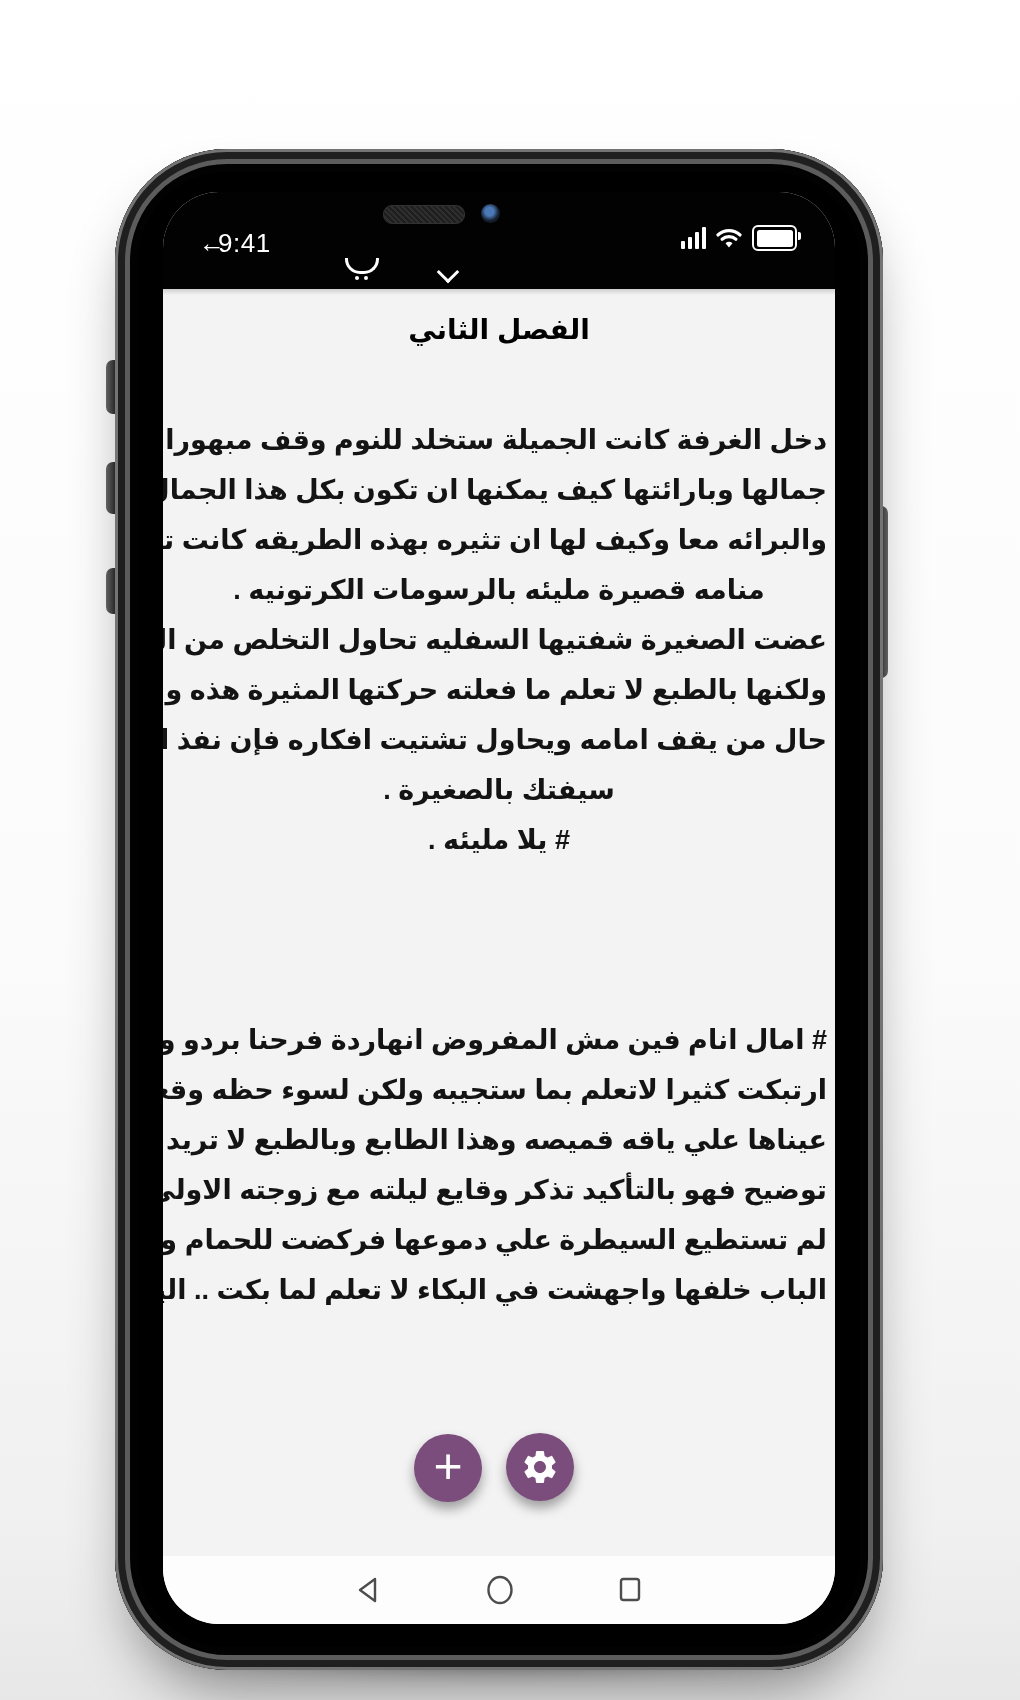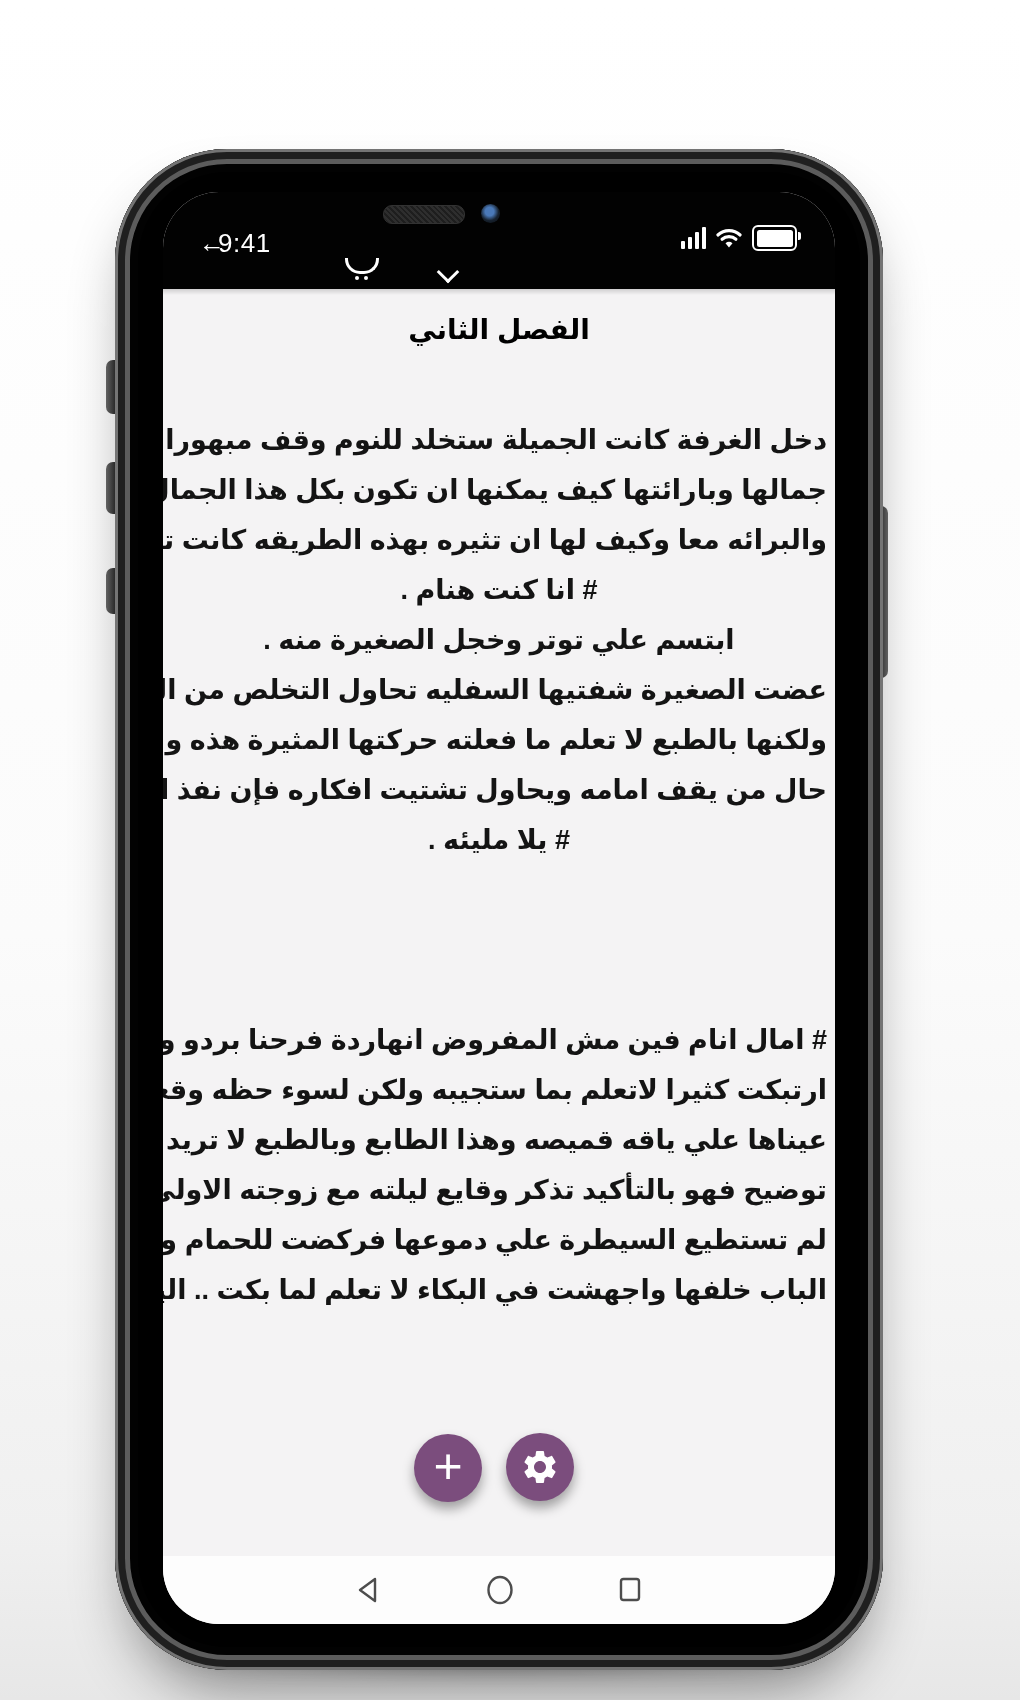--- a/index.html
+++ b/index.html
@@ -103,25 +103,25 @@
         </span>
         <span class="battery"></span>
       </div>
     </div>
 
     <div class="chapter-title">الفصل الثاني</div>
     <div class="lines">
         <div class="line">دخل الغرفة كانت الجميلة ستخلد للنوم وقف مبهورا من</div>
         <div class="line">جمالها وبارائتها كيف يمكنها ان تكون بكل هذا الجمال</div>
         <div class="line">والبرائه معا وكيف لها ان تثيره بهذه الطريقه كانت ترتدي</div>
-        <div class="line"># انا كنت هنام .</div>
-        <div class="line">ابتسم علي توتر وخجل الصغيرة منه .</div>
+        <div class="line">منامه قصيرة مليئه بالرسومات الكرتونيه .</div>
         <div class="line">عضت الصغيرة شفتيها السفليه تحاول التخلص من التوتر</div>
         <div class="line">ولكنها بالطبع لا تعلم ما فعلته حركتها المثيرة هذه ولا</div>
         <div class="line">حال من يقف امامه ويحاول تشتيت افكاره فإن نفذ ايا منها</div>
+        <div class="line">سيفتك بالصغيرة .</div>
         <div class="line"># يلا مليئه .</div>
         <div class="line"></div>
         <div class="line"></div>
         <div class="line"></div>
         <div class="line"># امال انام فين مش المفروض انهاردة فرحنا بردو ولا ايه ؟!</div>
         <div class="line">ارتبكت كثيرا لاتعلم بما ستجيبه ولكن لسوء حظه وقعت</div>
         <div class="line">عيناها علي ياقه قميصه وهذا الطابع وبالطبع لا تريد اي</div>
         <div class="line">توضيح فهو بالتأكيد تذكر وقايع ليلته مع زوجته الاولي</div>
         <div class="line">لم تستطيع السيطرة علي دموعها فركضت للحمام واغلقت</div>
         <div class="line">الباب خلفها واجهشت في البكاء لا تعلم لما بكت .. الين هو</div>

